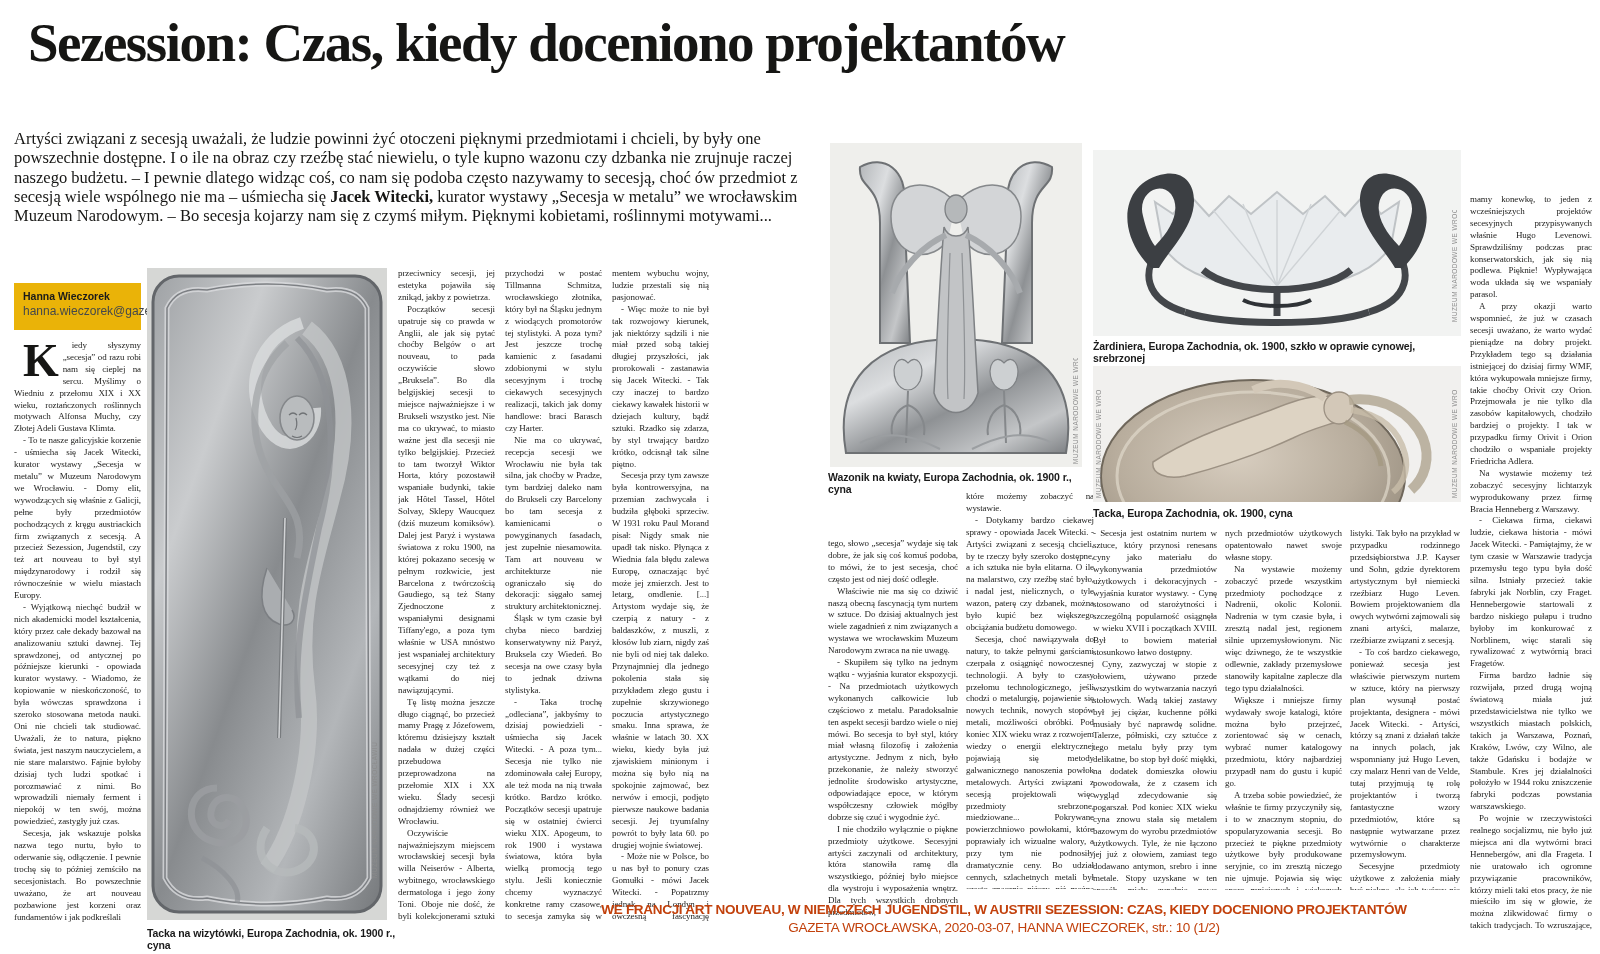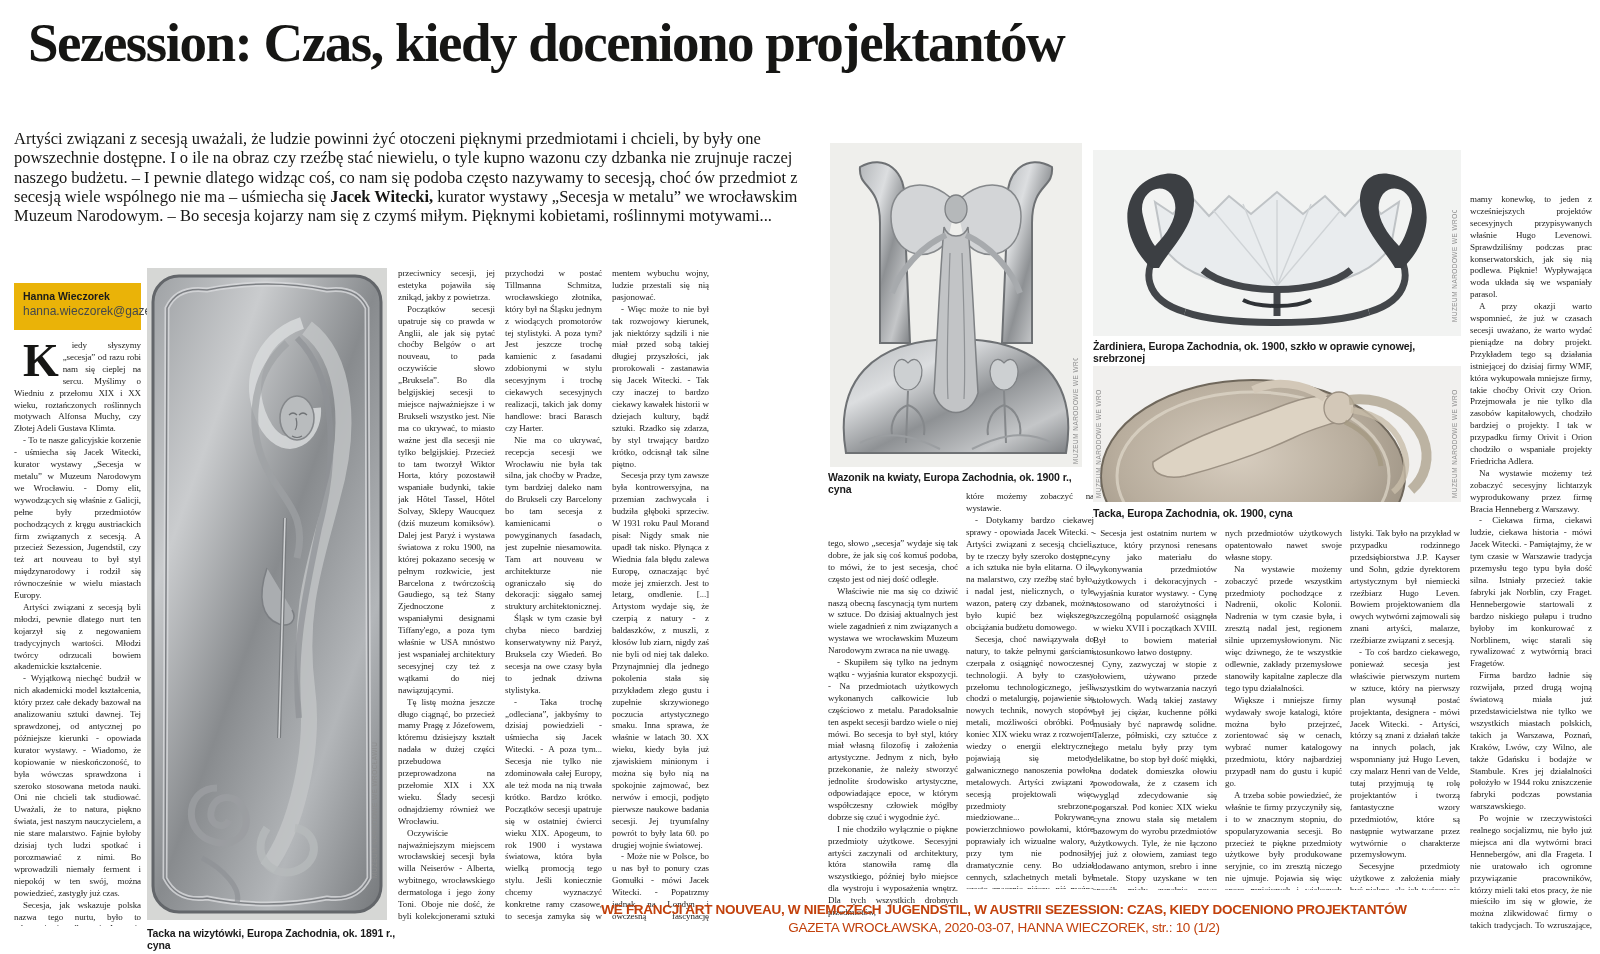--- a/index.html
+++ b/index.html
@@ -69,21 +69,20 @@
 
 <div class="abs" id="byline">
   <div class="byline-name">Hanna Wieczorek</div>
   <div class="byline-email">hanna.wieczorek@gazeta.wroc.pl</div>
 </div>
 
 <div class="abs bodycol" style="left:14px;top:340px;width:127px;height:586px;">
   <p class="p-first"><span class="dropcap">K</span><span>iedy słyszymy „secesja” od razu robi nam się cieplej na sercu. Myślimy o Wiedniu z przełomu XIX i XX wieku, roztańczonych roślinnych motywach Alfonsa Muchy, czy Złotej Adeli Gustava Klimta.</span></p>
   <div>
       <p>- To te nasze galicyjskie korzenie - uśmiecha się Jacek Witecki, kurator wystawy „Secesja w metalu” w Muzeum Narodowym we Wrocławiu. - Domy elit, wywodzących się właśnie z Galicji, pełne były przedmiotów pochodzących z kręgu austriackich firm związanych z secesją. A przecież Sezession, Jugendstil, czy też art nouveau to był styl międzynarodowy i rodził się równocześnie w wielu miastach Europy.</p>
-      <p>Artyści związani z secesją byli młodzi, pewnie dlatego nurt ten kojarzył się z negowaniem tradycyjnych wartości. Młodzi twórcy odrzucali bowiem akademickie kształcenie.</p>
       <p>- Wyjątkową niechęć budził w nich akademicki model kształcenia, który przez całe dekady bazował na analizowaniu sztuki dawnej. Tej sprawdzonej, od antycznej po późniejsze kierunki - opowiada kurator wystawy. - Wiadomo, że kopiowanie w nieskończoność, to była wówczas sprawdzona i szeroko stosowana metoda nauki. Oni nie chcieli tak studiować. Uważali, że to natura, piękno świata, jest naszym nauczycielem, a nie stare malarstwo. Fajnie byłoby dzisiaj tych ludzi spotkać i porozmawiać z nimi. Bo wprowadzili niemały ferment i niepokój w ten swój, można powiedzieć, zastygły już czas.</p>
       <p>Secesja, jak wskazuje polska nazwa tego nurtu, było to oderwanie się, odłączenie. I pewnie trochę się to później zemściło na secesjonistach. Bo powszechnie uważano, że art nouveau pozbawione jest korzeni oraz fundamentów i jak podkreślali</p>
     </div>
 </div>
 
 <div class="abs photo" style="left:147px;top:268px;width:240px;height:652px;">
   <svg width="240" height="652" viewBox="0 0 240 652">
     <defs>
       <linearGradient id="metalA" x1="0" y1="0" x2="1" y2="1">
         <stop offset="0" stop-color="#9fa2a5"></stop>
@@ -110,21 +109,21 @@
     <path d="M120,300 C110,330 115,350 132,356 C145,360 150,350 145,342" fill="#aaadb0" stroke="#7c7f83" stroke-width="1.5"></path>
     <line x1="138" y1="250" x2="132" y2="470" stroke="#787b7e" stroke-width="4"></line>
     <line x1="138" y1="250" x2="132" y2="470" stroke="#d2d4d6" stroke-width="1.5"></line>
 
     <path d="M70,520 C40,520 35,560 62,572 C90,584 108,560 95,538 C86,524 66,528 64,544 C62,558 78,562 82,552" fill="none" stroke="#9b9ea1" stroke-width="7" opacity="0.85"></path>
     <path d="M120,560 C100,590 130,615 155,600 C175,588 168,562 148,560" fill="none" stroke="#b7babc" stroke-width="8" opacity="0.8"></path>
     <path d="M55,590 C75,600 95,620 90,635" fill="none" stroke="#8f9295" stroke-width="5" opacity="0.7"></path>
   </svg>
   <div class="credit abs" style="left:224px;top:430px;height:180px;">MUZEUM NARODOWE WE WROCŁAWIU</div>
 </div>
-<div class="abs caption" style="left:147px;top:927px;width:260px;">Tacka na wizytówki, Europa Zachodnia, ok. 1891 r., cyna</div>
+<div class="abs caption" style="left:147px;top:927px;width:260px;">Tacka na wizytówki, Europa Zachodnia, ok. 1900 r., cyna</div>
 
 <div class="abs bodycol" style="left:398px;top:268px;width:97px;height:656px;">
   <div class="cont">
       <p>przeciwnicy secesji, jej estetyka pojawiła się znikąd, jakby z powietrza.</p>
       <p>Początków secesji upatruje się co prawda w Anglii, ale jak się pytać choćby Belgów o art nouveau, to pada oczywiście słowo „Bruksela”. Bo dla belgijskiej secesji to miejsce najważniejsze i w Brukseli wszystko jest. Nie ma co ukrywać, to miasto ważne jest dla secesji nie tylko belgijskiej. Przecież to tam tworzył Wiktor Horta, który pozostawił wspaniałe budynki, takie jak Hôtel Tassel, Hôtel Solvay, Sklepy Waucquez (dziś muzeum komiksów). Dalej jest Paryż i wystawa światowa z roku 1900, na której pokazano secesję w pełnym rozkwicie, jest Barcelona z twórczością Gaudiego, są też Stany Zjednoczone z wspaniałymi designami Tiffany'ego, a poza tym właśnie w USA mnóstwo jest wspaniałej architektury secesyjnej czy też z wątkami do niej nawiązującymi.</p>
       <p>Tę listę można jeszcze długo ciągnąć, bo przecież mamy Pragę z Józefowem, któremu dzisiejszy kształt nadała w dużej części przebudowa przeprowadzona na przełomie XIX i XX wieku. Ślady secesji odnajdziemy również we Wrocławiu.</p>
       <p>Oczywiście najważniejszym miejscem wrocławskiej secesji była willa Neiserów - Alberta, wybitnego, wrocławskiego dermatologa i jego żony Toni. Oboje nie dość, że byli kolekcjonerami sztuki i rękodzieła, to jeszcze stworzyli w naszym mieście pierwszy w Niemczech budynek o secesyjnych wnętrzach. Neisser zapisał miastu swój wypełniony dziełami sztuki dom, W 1920 roku powstało muzeum imienia obojga darczyńców, które 14 lat później zlikwidowały hitlerowskie władze Wrocławia.</p>
     </div>
 </div>
 <div class="abs bodycol" style="left:505px;top:268px;width:97px;height:656px;">

